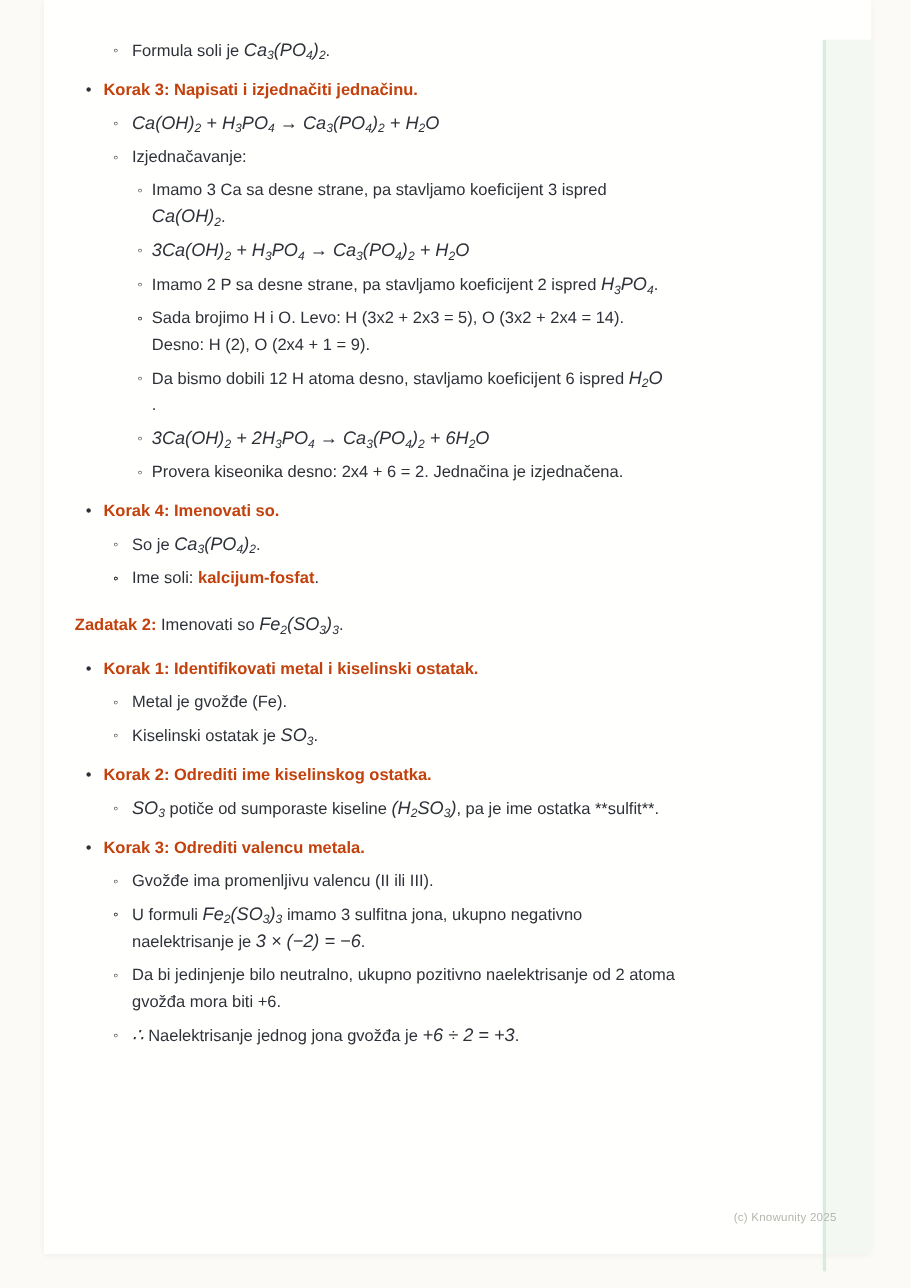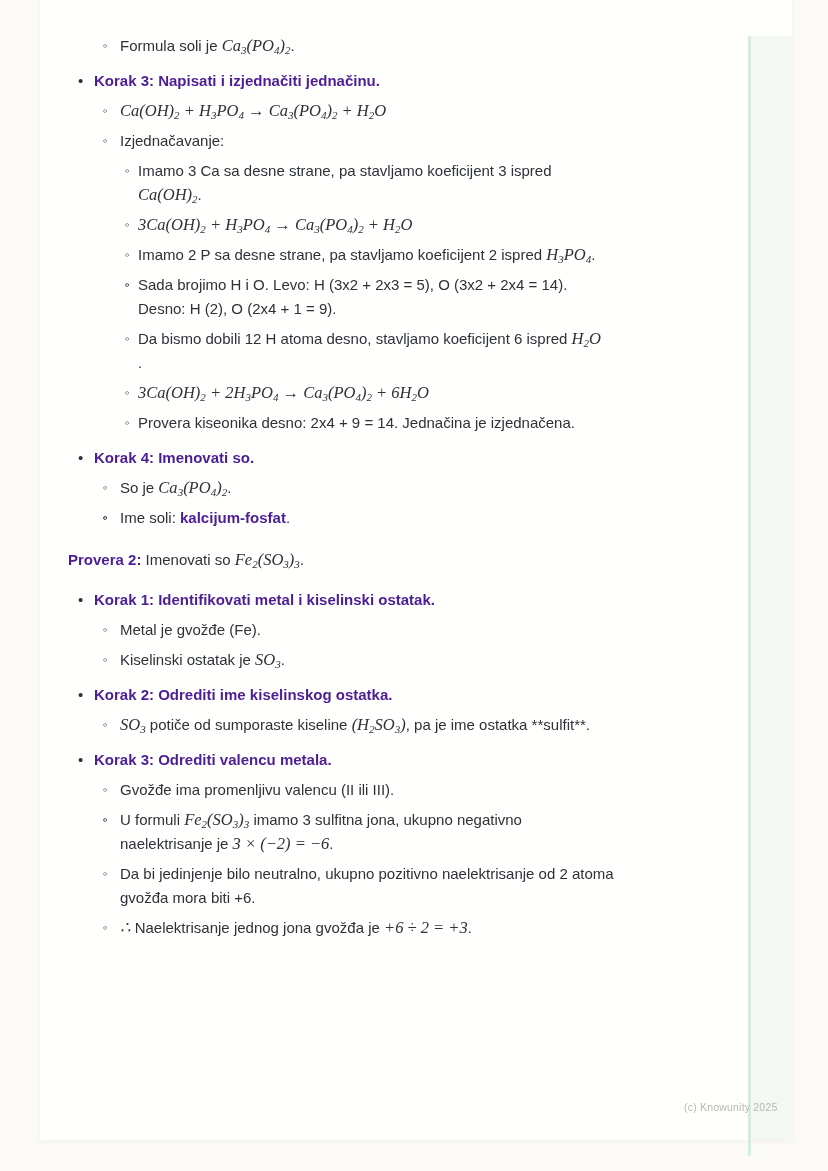--- a/index.html
+++ b/index.html
@@ -29,52 +29,52 @@
   }
   .line{position:relative;margin-bottom:6px;}
   .para{padding-left:28px;margin-top:18px;margin-bottom:16px;}
   .lv1{padding-left:54px;margin-top:11px;}
   .lv2{padding-left:80px;}
   .lv3{padding-left:98px;}
   .bullet{position:absolute;top:0;color:#2e3138;}
   .lv1 .bullet{left:38px;font-size:15px;}
   .lv2 .bullet{left:63px;font-size:13px;font-weight:700;}
   .lv3 .bullet{left:85px;font-size:13px;font-weight:700;}
-  .b{font-weight:700;color:#4c1d95;}
-  .m{font-family:Liberation Serif, serif;font-style:italic;font-size:16.5px;text-align:center;}
+  .b{font-weight:700;color:#c2410c;}
+  .m{font-family:Liberation Sans, sans-serif;font-style:italic;font-size:16.5px;text-align:center;}
   .m sub{font-size:11px;font-style:italic;line-height:0;vertical-align:-3px;}
   .m sup{font-size:11px;font-style:italic;line-height:0;vertical-align:6px;}
   .watermark{
-    position:absolute;left:684px;top:1101px;
+    position:absolute;left:667px;top:1101px;
     font-size:10.5px;color:#b7b7b0;letter-spacing:0.2px;
   }
 </style>
 </head>
 <body>
 
 <div class="page">
   <div class="content">
       <div class="line lv2"><span class="bullet">◦</span><span class="runs"><span class="tx">Formula soli je </span><span class="m">Ca<sub>3</sub>(PO<sub>4</sub>)<sub>2</sub></span><span class="tx">.</span></span></div>
       <div class="line lv1"><span class="bullet">•</span><span class="runs"><span class="b">Korak 3: Napisati i izjednačiti jednačinu.</span></span></div>
       <div class="line lv2"><span class="bullet">◦</span><span class="runs"><span class="m">Ca(OH)<sub>2</sub> + H<sub>3</sub>PO<sub>4</sub> → Ca<sub>3</sub>(PO<sub>4</sub>)<sub>2</sub> + H<sub>2</sub>O</span></span></div>
       <div class="line lv2"><span class="bullet">◦</span><span class="runs"><span class="tx">Izjednačavanje:</span></span></div>
       <div class="line lv3"><span class="bullet">◦</span><span class="runs"><span class="tx">Imamo 3 Ca sa desne strane, pa stavljamo koeficijent 3 ispred</span><br><span class="m">Ca(OH)<sub>2</sub></span><span class="tx">.</span></span></div>
       <div class="line lv3"><span class="bullet">◦</span><span class="runs"><span class="m">3Ca(OH)<sub>2</sub> + H<sub>3</sub>PO<sub>4</sub> → Ca<sub>3</sub>(PO<sub>4</sub>)<sub>2</sub> + H<sub>2</sub>O</span></span></div>
       <div class="line lv3"><span class="bullet">◦</span><span class="runs"><span class="tx">Imamo 2 P sa desne strane, pa stavljamo koeficijent 2 ispred </span><span class="m">H<sub>3</sub>PO<sub>4</sub></span><span class="tx">.</span></span></div>
       <div class="line lv3"><span class="bullet">◦</span></div>
       <div class="line lv3"><span class="bullet">◦</span><span class="runs"><span class="tx">Sada brojimo H i O. Levo: H (3x2 + 2x3 = 5), O (3x2 + 2x4 = 14).</span><br><span class="tx">Desno: H (2), O (2x4 + 1 = 9).</span></span></div>
       <div class="line lv3"><span class="bullet">◦</span><span class="runs"><span class="tx">Da bismo dobili 12 H atoma desno, stavljamo koeficijent 6 ispred </span><span class="m">H<sub>2</sub>O</span><br><span class="tx">.</span></span></div>
       <div class="line lv3"><span class="bullet">◦</span><span class="runs"><span class="m">3Ca(OH)<sub>2</sub> + 2H<sub>3</sub>PO<sub>4</sub> → Ca<sub>3</sub>(PO<sub>4</sub>)<sub>2</sub> + 6H<sub>2</sub>O</span></span></div>
-      <div class="line lv3"><span class="bullet">◦</span><span class="runs"><span class="tx">Provera kiseonika desno: 2x4 + 9 = 14. Jednačina je izjednačena.</span></span></div>
+      <div class="line lv3"><span class="bullet">◦</span><span class="runs"><span class="tx">Provera kiseonika desno: 2x4 + 6 = 2. Jednačina je izjednačena.</span></span></div>
       <div class="line lv1"><span class="bullet">•</span><span class="runs"><span class="b">Korak 4: Imenovati so.</span></span></div>
       <div class="line lv2"><span class="bullet">◦</span><span class="runs"><span class="tx">So je </span><span class="m">Ca<sub>3</sub>(PO<sub>4</sub>)<sub>2</sub></span><span class="tx">.</span></span></div>
       <div class="line lv2"><span class="bullet">◦</span></div>
       <div class="line lv2"><span class="bullet">◦</span></div>
       <div class="line lv2"><span class="bullet">◦</span><span class="runs"><span class="tx">Ime soli: </span><span class="b">kalcijum-fosfat</span><span class="tx">.</span></span></div>
-      <div class="line para"><span class="runs"><span class="b">Provera 2:</span><span class="tx"> Imenovati so </span><span class="m">Fe<sub>2</sub>(SO<sub>3</sub>)<sub>3</sub></span><span class="tx">.</span></span></div>
+      <div class="line para"><span class="runs"><span class="b">Zadatak 2:</span><span class="tx"> Imenovati so </span><span class="m">Fe<sub>2</sub>(SO<sub>3</sub>)<sub>3</sub></span><span class="tx">.</span></span></div>
       <div class="line lv1"><span class="bullet">•</span><span class="runs"><span class="b">Korak 1: Identifikovati metal i kiselinski ostatak.</span></span></div>
       <div class="line lv2"><span class="bullet">◦</span><span class="runs"><span class="tx">Metal je gvožđe (Fe).</span></span></div>
       <div class="line lv2"><span class="bullet">◦</span><span class="runs"><span class="tx">Kiselinski ostatak je </span><span class="m">SO<sub>3</sub></span><span class="tx">.</span></span></div>
       <div class="line lv1"><span class="bullet">•</span><span class="runs"><span class="b">Korak 2: Odrediti ime kiselinskog ostatka.</span></span></div>
       <div class="line lv2"><span class="bullet">◦</span><span class="runs"><span class="m">SO<sub>3</sub></span><span class="tx"> potiče od sumporaste kiseline </span><span class="m">(H<sub>2</sub>SO<sub>3</sub>)</span><span class="tx">, pa je ime ostatka **sulfit**.</span></span></div>
       <div class="line lv1"><span class="bullet">•</span><span class="runs"><span class="b">Korak 3: Odrediti valencu metala.</span></span></div>
       <div class="line lv2"><span class="bullet">◦</span><span class="runs"><span class="tx">Gvožđe ima promenljivu valencu (II ili III).</span></span></div>
       <div class="line lv2"><span class="bullet">◦</span></div>
       <div class="line lv2"><span class="bullet">◦</span><span class="runs"><span class="tx">U formuli </span><span class="m">Fe<sub>2</sub>(SO<sub>3</sub>)<sub>3</sub></span><span class="tx"> imamo 3 sulfitna jona, ukupno negativno</span><br><span class="tx">naelektrisanje je </span><span class="m">3 × (−2) = −6</span><span class="tx">.</span></span></div>
       <div class="line lv2"><span class="bullet">◦</span><span class="runs"><span class="tx">Da bi jedinjenje bilo neutralno, ukupno pozitivno naelektrisanje od 2 atoma</span><br><span class="tx">gvožđa mora biti +6.</span></span></div>

